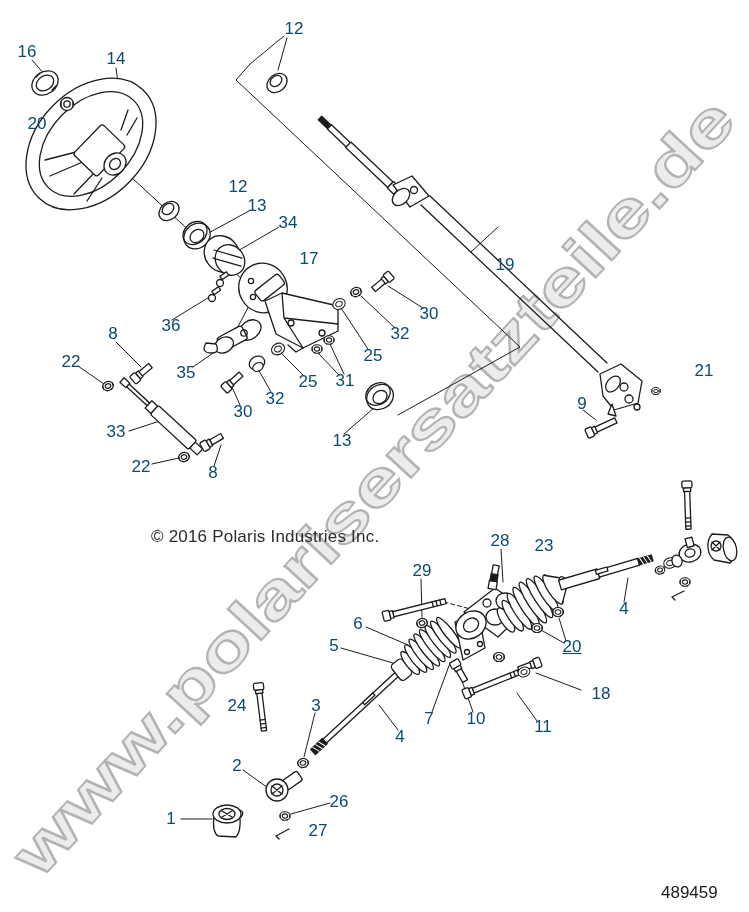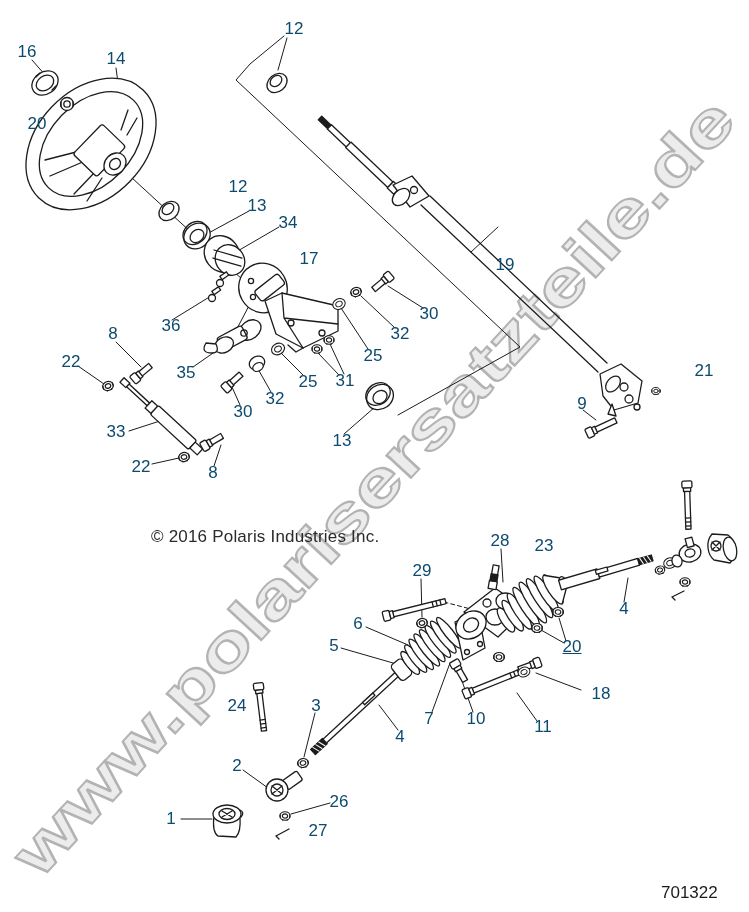--- a/index.html
+++ b/index.html
@@ -380,15 +380,15 @@
       <span class="callout" style="left: 400px; top: 737px;">4</span>
       <span class="callout" style="left: 237px; top: 706px;">24</span>
       <span class="callout" style="left: 316px; top: 706px;">3</span>
       <span class="callout" style="left: 237px; top: 766px;">2</span>
       <span class="callout" style="left: 171px; top: 819px;">1</span>
       <span class="callout" style="left: 339px; top: 802px;">26</span>
       <span class="callout" style="left: 318px; top: 831px;">27</span>
     </div>
 
 <div class="copyright">© 2016 Polaris Industries Inc.</div>
-<div class="partnumber">701322</div>
+<div class="partnumber">489459</div>
 
 </div>
 
 </body></html>

